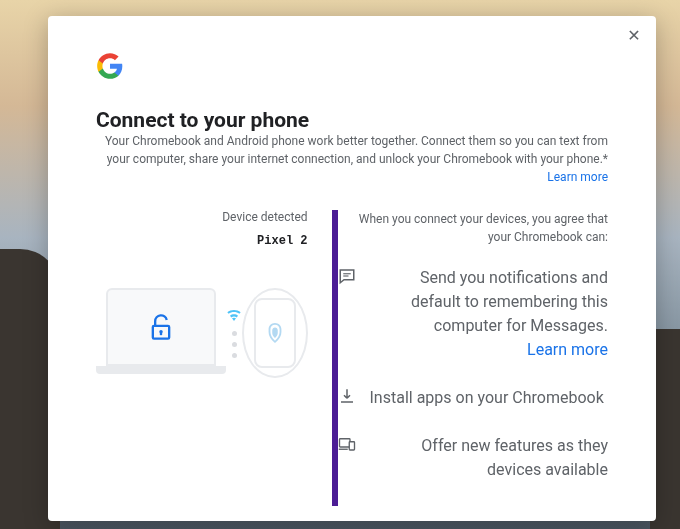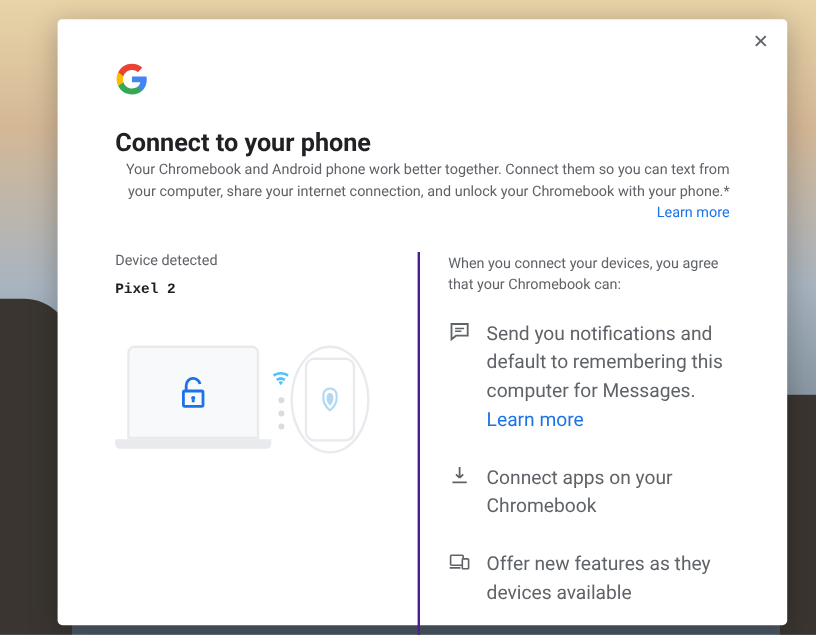--- a/index.html
+++ b/index.html
@@ -41,27 +41,27 @@
     h1 {
       font-size: 21px; font-weight: 700; color: #202124; 
     }
     .desc {
       font-size: 12px; color: #5f6368; line-height: 1.5; margin-bottom: 24px; text-align: right;
     }
     .desc a, .learn-more {
       color: #1a73e8; text-decoration: none; cursor: pointer;
     }
     .columns {
-      display: flex; gap: 16px; flex: 1;
+      display: flex; gap: 0; flex: 1; text-align: right;
     }
     .col-left {
       width: 46%; padding-right: 24px;
     }
     .col-right {
-      width: 54%; padding-left: 24px; border-left: 2px solid #4c1d95;
+      width: 54%; border-left: 6px solid #4c1d95;
     }
     .label {
       font-size: 12px; color: #5f6368; margin-bottom: 10px;
     }
     .device-name {
       font-size: 12px; font-weight: 600; color: #202124; margin-bottom: 20px; font-family: Liberation Mono, monospace;
     }
     .illustration {
       position: relative; height: 130px; display: flex; align-items: center; justify-content: space-between;
     }
@@ -197,21 +197,21 @@
           <a class="learn-more">Learn more</a>
         </div>
       </div>
 
       <div class="feature-row">
         <div class="feature-icon">
           <svg width="18" height="18" viewBox="0 0 24 24">
               <path fill="none" stroke="#5f6368" stroke-width="2" d="M12 3v12m0 0l-4-4m4 4l4-4M4 20h16"></path>
             </svg>
         </div>
-        <div class="feature-text">Connect apps on your Chromebook</div>
+        <div class="feature-text">Install apps on your Chromebook</div>
       </div>
 
       <div class="feature-row">
         <div class="feature-icon">
           <svg width="18" height="18" viewBox="0 0 24 24">
               <rect x="2" y="5" width="14" height="11" rx="1" fill="none" stroke="#5f6368" stroke-width="1.8"></rect>
               <rect x="15" y="9" width="7" height="11" rx="1" fill="#fff" stroke="#5f6368" stroke-width="1.8"></rect>
               <line x1="1" y1="19" x2="13" y2="19" stroke="#5f6368" stroke-width="1.8"></line>
             </svg>
         </div>

